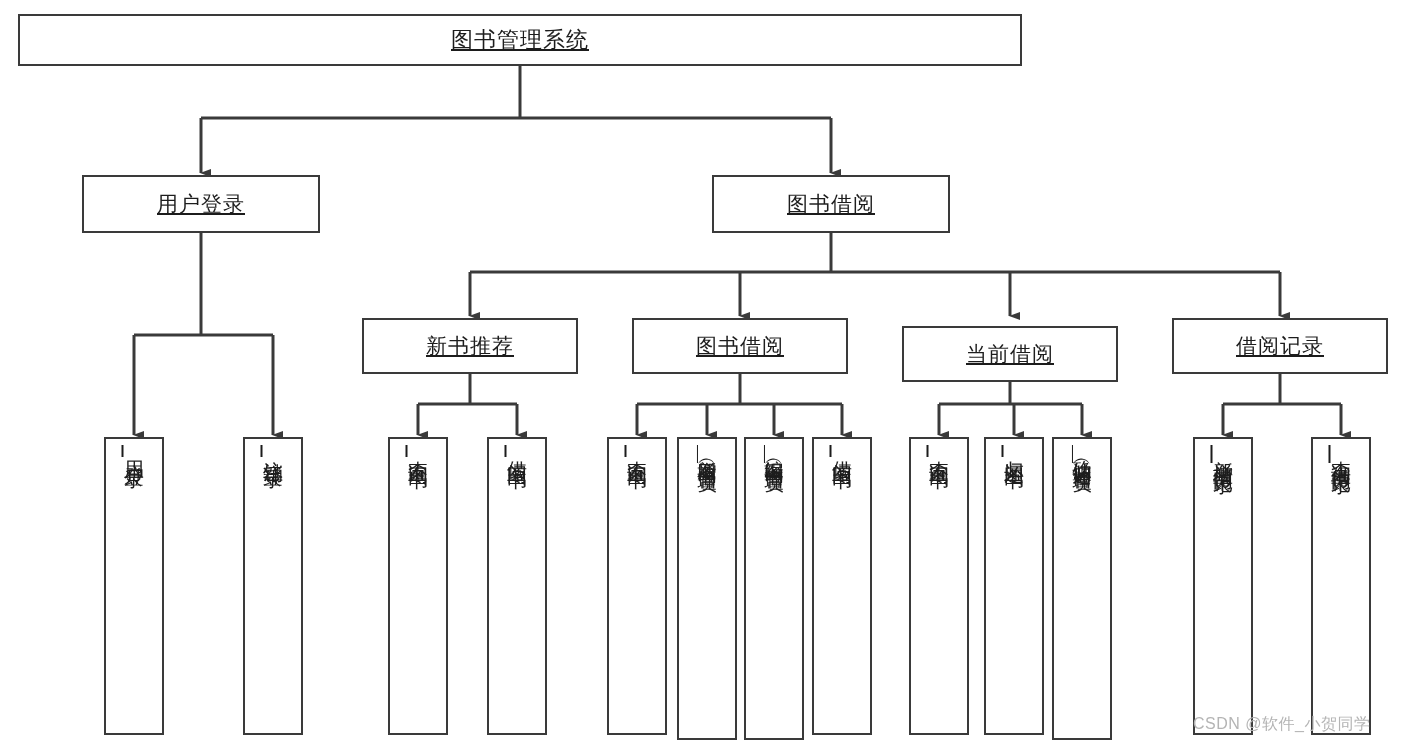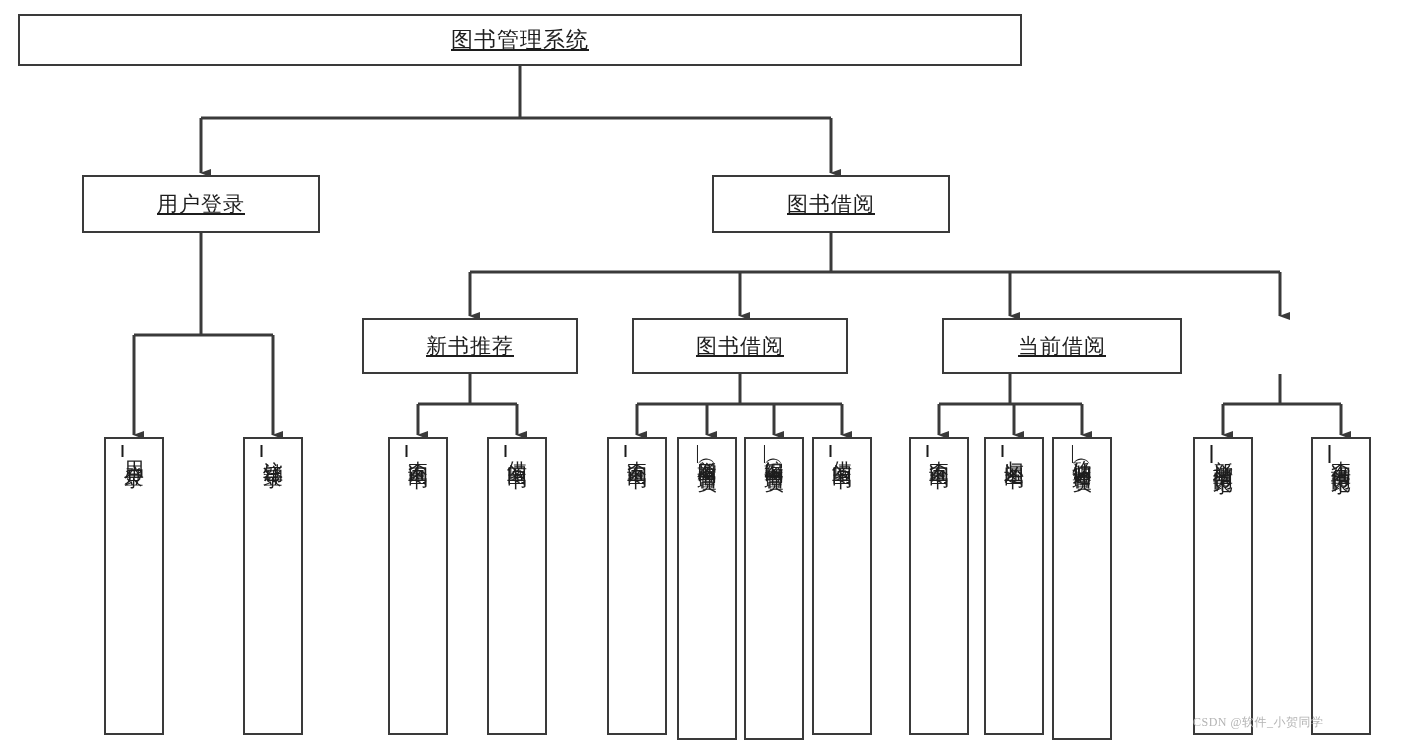--- a/index.html
+++ b/index.html
@@ -62,25 +62,25 @@
     white-space: nowrap;
   }
   .node.vert.tall .label {
     font-size: 19px;
     letter-spacing: 2px;
   }
   .watermark {
     position: absolute;
     left: 1193px;
     top: 714px;
-    font-size: 12px;
+    font-size: 16px;
     color: #b4b4b4;
     letter-spacing: 0.5px;
     white-space: nowrap;
-    font-family: Liberation Serif, serif;
+    font-family: Liberation Sans, sans-serif;
   }
 </style>
 </head>
 <body>
 
 <div id="canvas">
 
   <svg id="connectors" viewBox="0 0 1405 747" xmlns="http://www.w3.org/2000/svg">
     <defs>
       <marker id="arrowhead" markerWidth="10" markerHeight="11" refX="4" refY="10" orient="auto" markerUnits="userSpaceOnUse">
@@ -134,22 +134,25 @@
   <div class="node horiz" style="left: 712px; top: 175px; width: 238px; height: 58px;">
     <span class="label">图书借阅</span>
   </div>
 
   <div class="node horiz" style="left: 362px; top: 318px; width: 216px; height: 56px;">
     <span class="label">新书推荐</span>
   </div>
   <div class="node horiz" style="left: 632px; top: 318px; width: 216px; height: 56px;">
     <span class="label">图书借阅</span>
   </div>
-  <div class="node horiz" style="left: 902px; top: 318px; width: 240px; height: 56px; margin-left: 40px;">
+  <div class="node horiz" style="left: 902px; top: 326px; width: 216px; height: 56px;">
     <span class="label">当前借阅</span>
+  </div>
+  <div class="node horiz" style="left: 1172px; top: 318px; width: 216px; height: 56px;">
+    <span class="label">借阅记录</span>
   </div>
 
   <div class="node vert" style="left: 104px; top: 437px; width: 60px; height: 298px;">
     <span class="label">用户登录</span>
   </div>
   <div class="node vert" style="left: 243px; top: 437px; width: 60px; height: 298px;">
     <span class="label">注销登录</span>
   </div>
   <div class="node vert" style="left: 388px; top: 437px; width: 60px; height: 298px;">
     <span class="label">查询图书</span>

